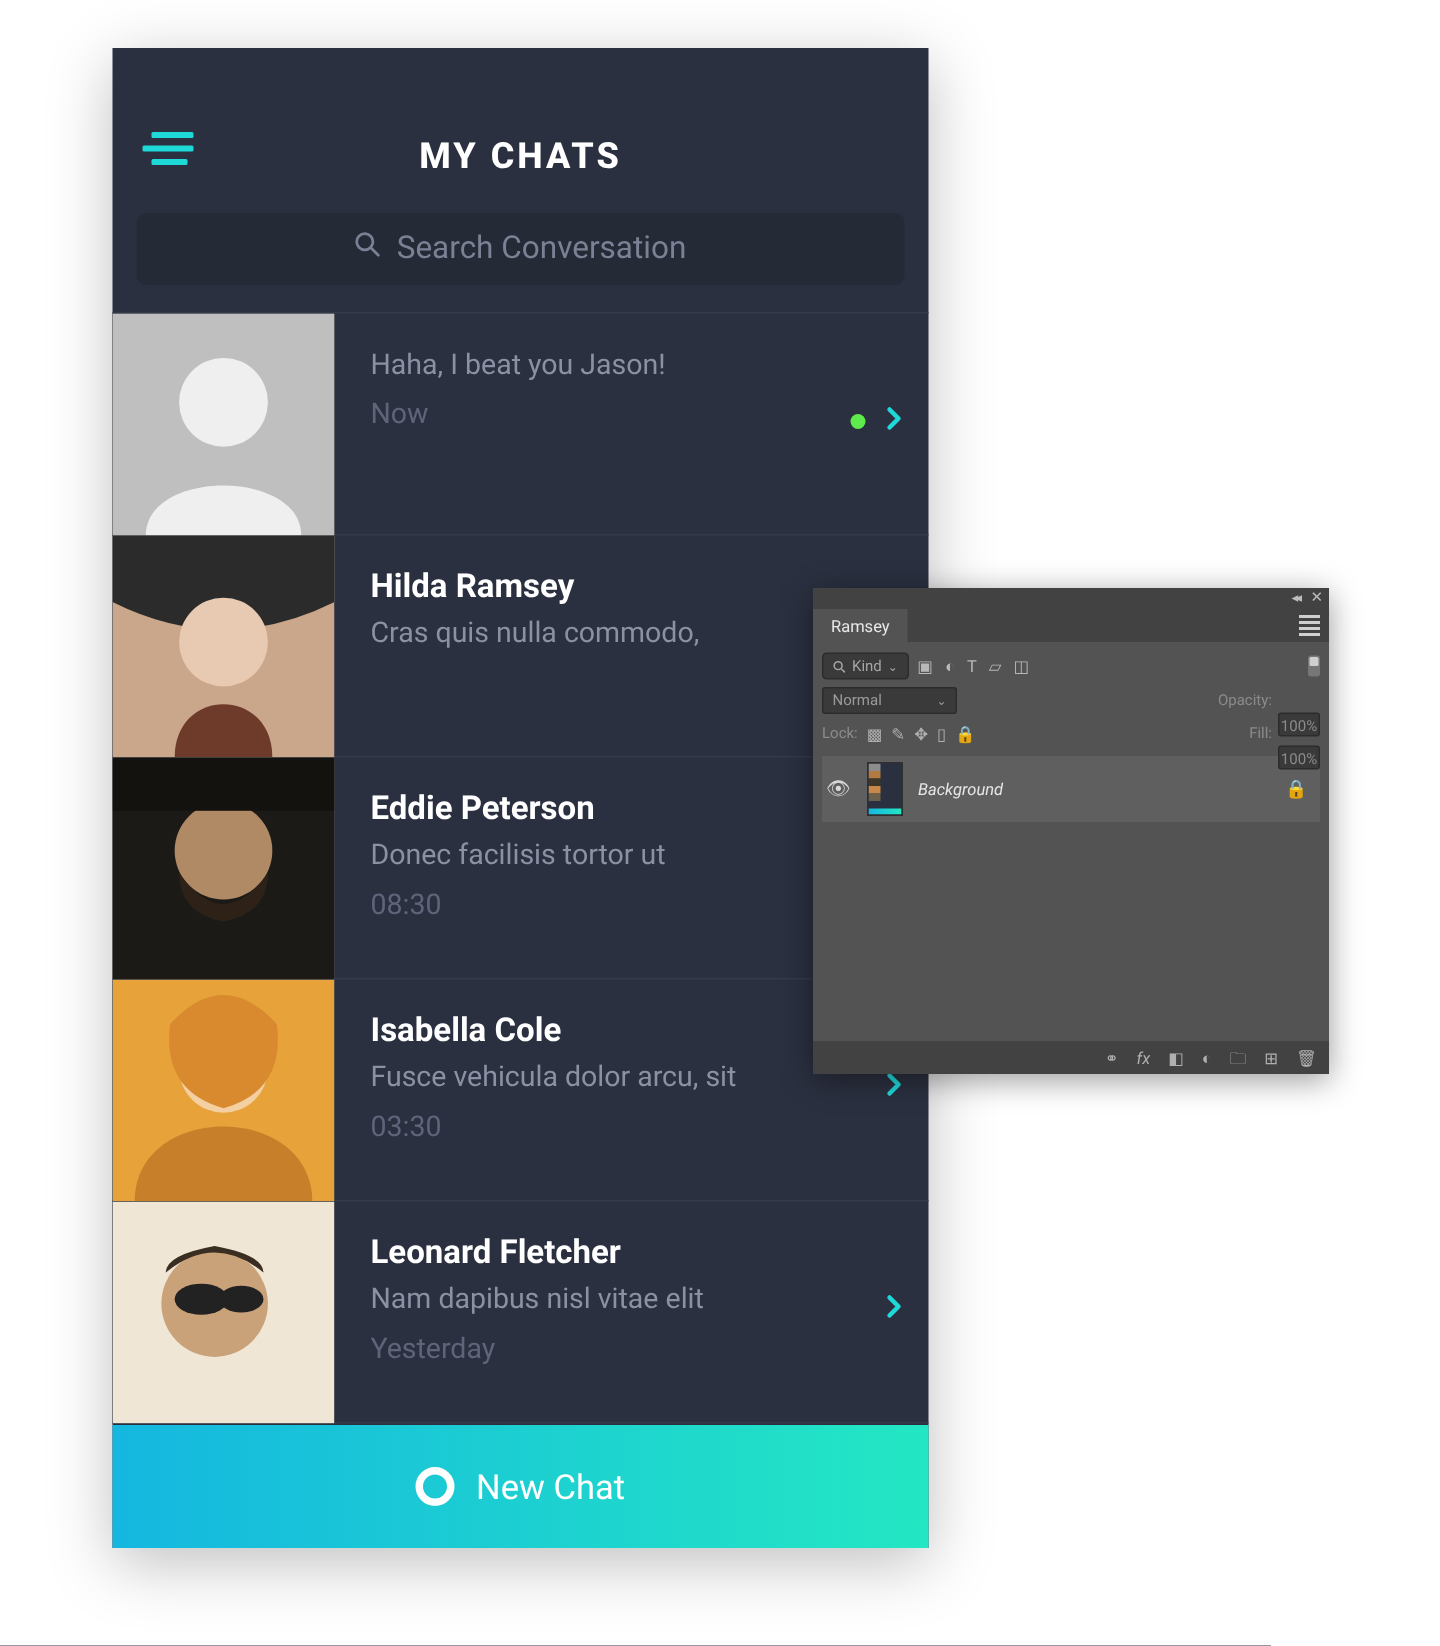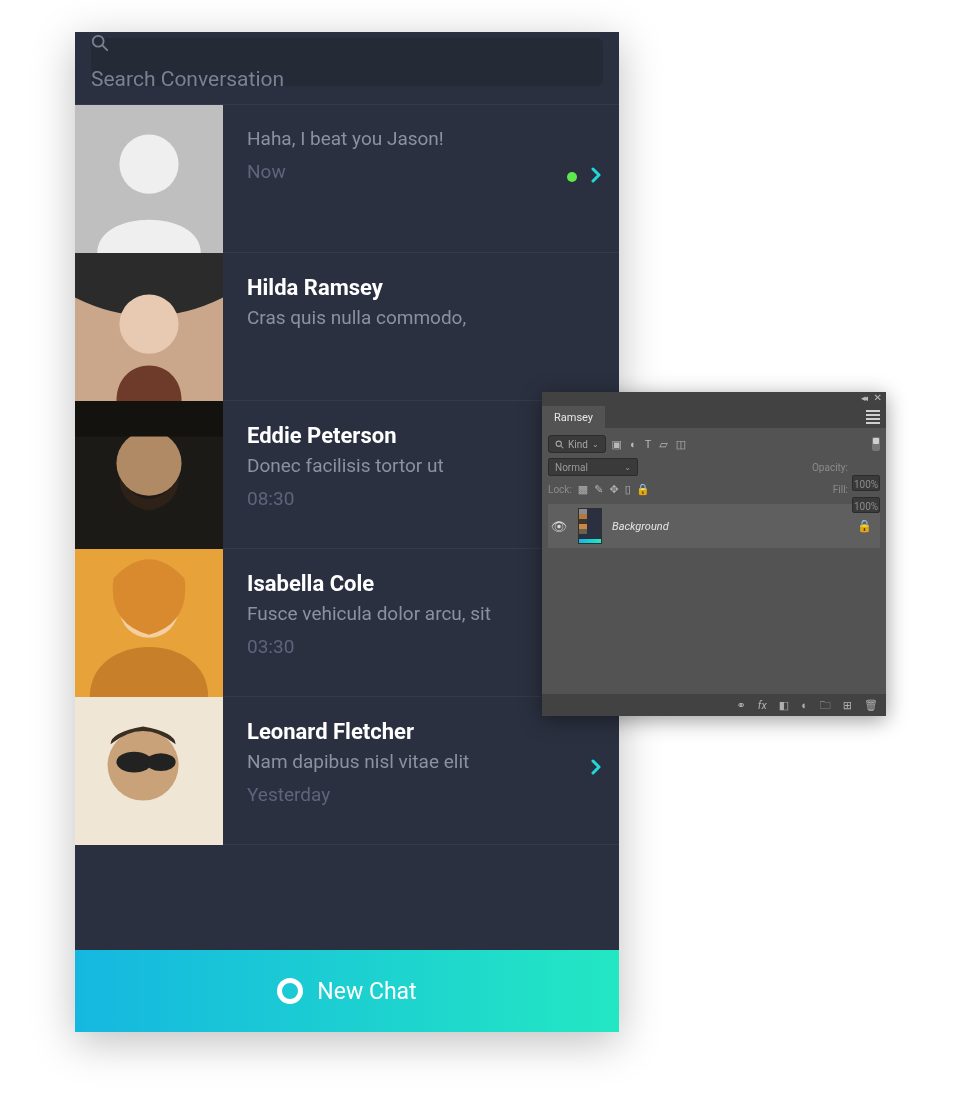--- a/index.html
+++ b/index.html
@@ -53,25 +53,25 @@
     font-weight: 800;
     letter-spacing: 2px;
     font-size: 24px;
   }
   .searchbar {
     margin: 6px 16px 0 16px;
     height: 48px;
     background: #252a37;
     border-radius: 6px;
     display: flex;
+    align-items: center;
     justify-content: center;
     gap: 10px;
     color: #7b8194;
     font-size: 21px;
-    flex-direction: column;
   }
   .search-icon svg { width: 18px; height: 18px; }
   .search-icon svg circle { fill:none; stroke:#7b8194; stroke-width:2; }
   .search-icon svg line { stroke:#7b8194; stroke-width:2; stroke-linecap:round;}
   .list { margin-top: 18px; border-top: 1px solid #343a4b; }
   .row {
     display: flex;
     align-items: stretch;
     border-bottom: 1px solid #343a4b;
     height: 148px;
@@ -254,20 +254,28 @@
     background:#424242;
     display:flex; align-items:center; justify-content:flex-end;
     gap:12px; padding:0 8px; color:#b0b0b0;
   }
   .ps-footer span{ font-size:11px; cursor:pointer; line-height:1;}
 </style>
 </head>
 <body>
 
 <div class="phone">
+  <div class="header">
+    <div class="hamburger">
+      <span></span>
+        <span></span>
+        <span></span>
+    </div>
+    <div class="title">MY CHATS</div>
+  </div>
 
   <div class="searchbar">
     <span class="search-icon">
       <svg viewBox="0 0 20 20">
           <circle cx="8" cy="8" r="6"></circle>
           <line x1="13" y1="13" x2="18" y2="18"></line>
         </svg>
     </span>
     <span>Search Conversation</span>
   </div>

